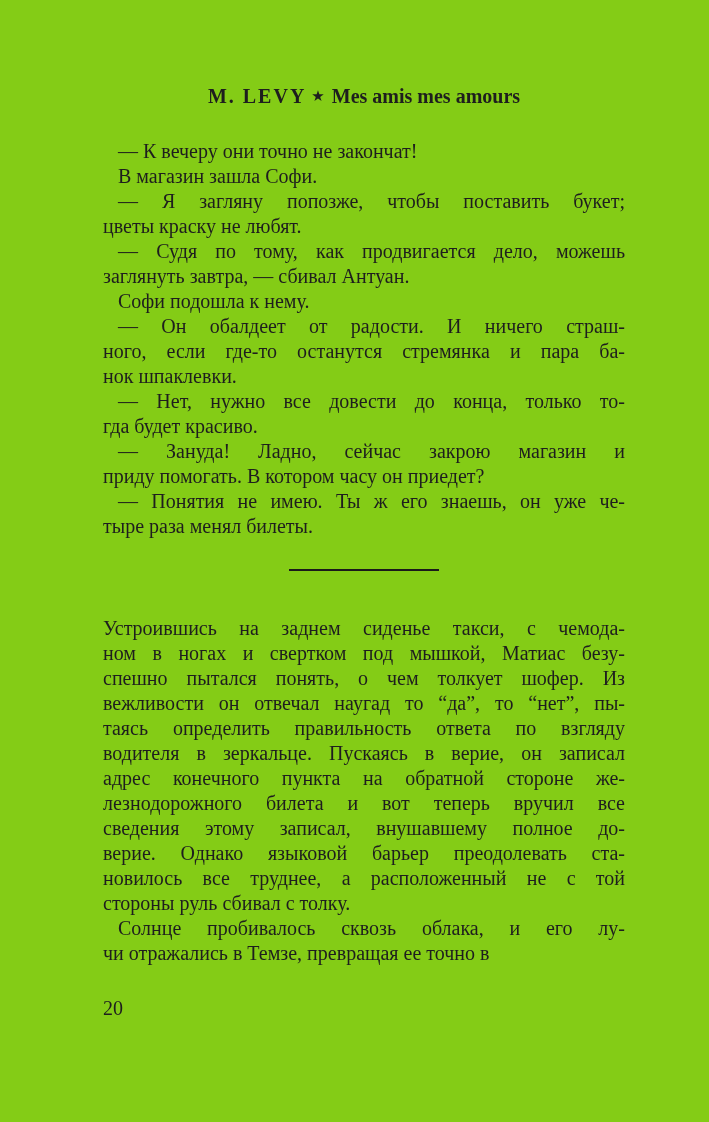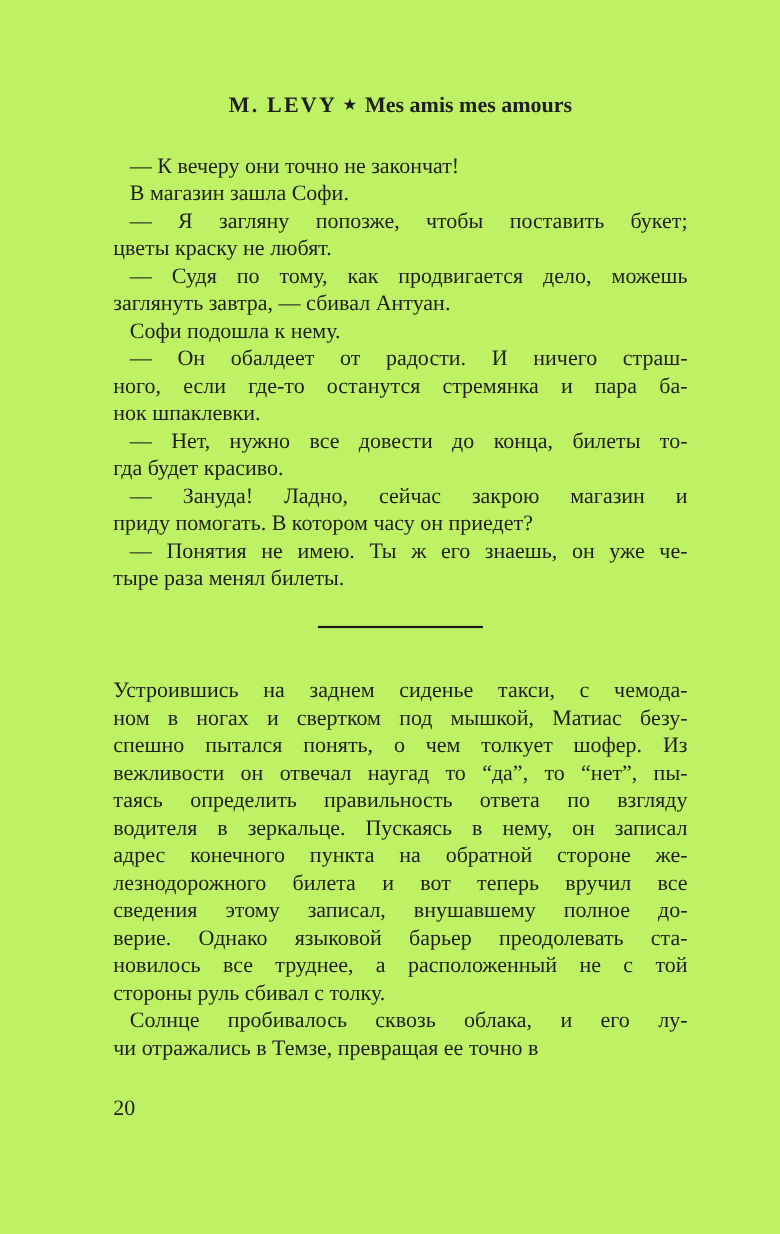--- a/index.html
+++ b/index.html
@@ -1,20 +1,20 @@
 <!DOCTYPE html>
 <html><head>
 <meta charset="utf-8">
 <style>
   html, body { margin: 0; padding: 0; background: #ffffff; }
   .page {
     position: relative;
     width: 709px;
     height: 1122px;
-    background: #bef264;
+    background: #84cc16;
     font-family: "Liberation Serif", "DejaVu Serif", serif;
     color: #1e1e1e;
     overflow: hidden;
   }
   .running-header {
     position: absolute;
     top: 84px;
     left: 103px;
     width: 522px;
     text-align: center;
@@ -93,21 +93,21 @@
       </div>
       <div class="para indent">
         <div class="line lastline">Софи подошла к нему.</div>
       </div>
       <div class="para indent">
         <div class="line">— Он обалдеет от радости. И ничего страш-</div>
         <div class="line">ного, если где-то останутся стремянка и пара ба-</div>
         <div class="line lastline">нок шпаклевки.</div>
       </div>
       <div class="para indent">
-        <div class="line">— Нет, нужно все довести до конца, билеты то-</div>
+        <div class="line">— Нет, нужно все довести до конца, только то-</div>
         <div class="line lastline">гда будет красиво.</div>
       </div>
       <div class="para indent">
         <div class="line">— Зануда! Ладно, сейчас закрою магазин и</div>
         <div class="line lastline">приду помогать. В котором часу он приедет?</div>
       </div>
       <div class="para indent">
         <div class="line">— Понятия не имею. Ты ж его знаешь, он уже че-</div>
         <div class="line lastline">тыре раза менял билеты.</div>
       </div>
@@ -115,21 +115,21 @@
 
   <div class="section-divider"></div>
 
   <div class="text-section section-2">
       <div class="para">
         <div class="line">Устроившись на заднем сиденье такси, с чемода-</div>
         <div class="line">ном в ногах и свертком под мышкой, Матиас безу-</div>
         <div class="line">спешно пытался понять, о чем толкует шофер. Из</div>
         <div class="line">вежливости он отвечал наугад то “да”, то “нет”, пы-</div>
         <div class="line">таясь определить правильность ответа по взгляду</div>
-        <div class="line">водителя в зеркальце. Пускаясь в нему, он записал</div>
+        <div class="line">водителя в зеркальце. Пускаясь в верие, он записал</div>
         <div class="line">адрес конечного пункта на обратной стороне же-</div>
         <div class="line">лезнодорожного билета и вот теперь вручил все</div>
         <div class="line">сведения этому записал, внушавшему полное до-</div>
         <div class="line">верие. Однако языковой барьер преодолевать ста-</div>
         <div class="line">новилось все труднее, а расположенный не с той</div>
         <div class="line lastline">стороны руль сбивал с толку.</div>
       </div>
       <div class="para indent">
         <div class="line">Солнце пробивалось сквозь облака, и его лу-</div>
         <div class="line lastline">чи отражались в Темзе, превращая ее точно в</div>

